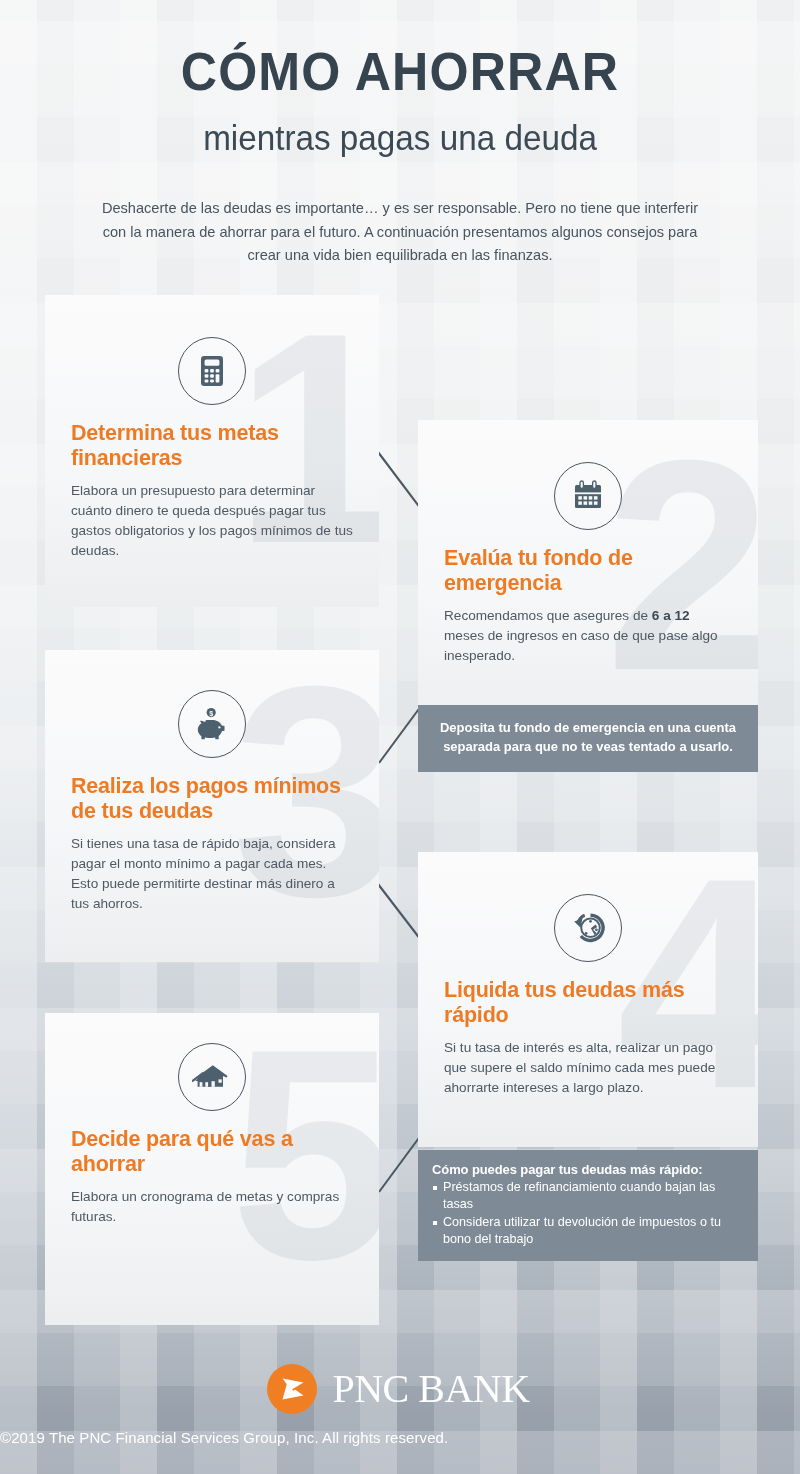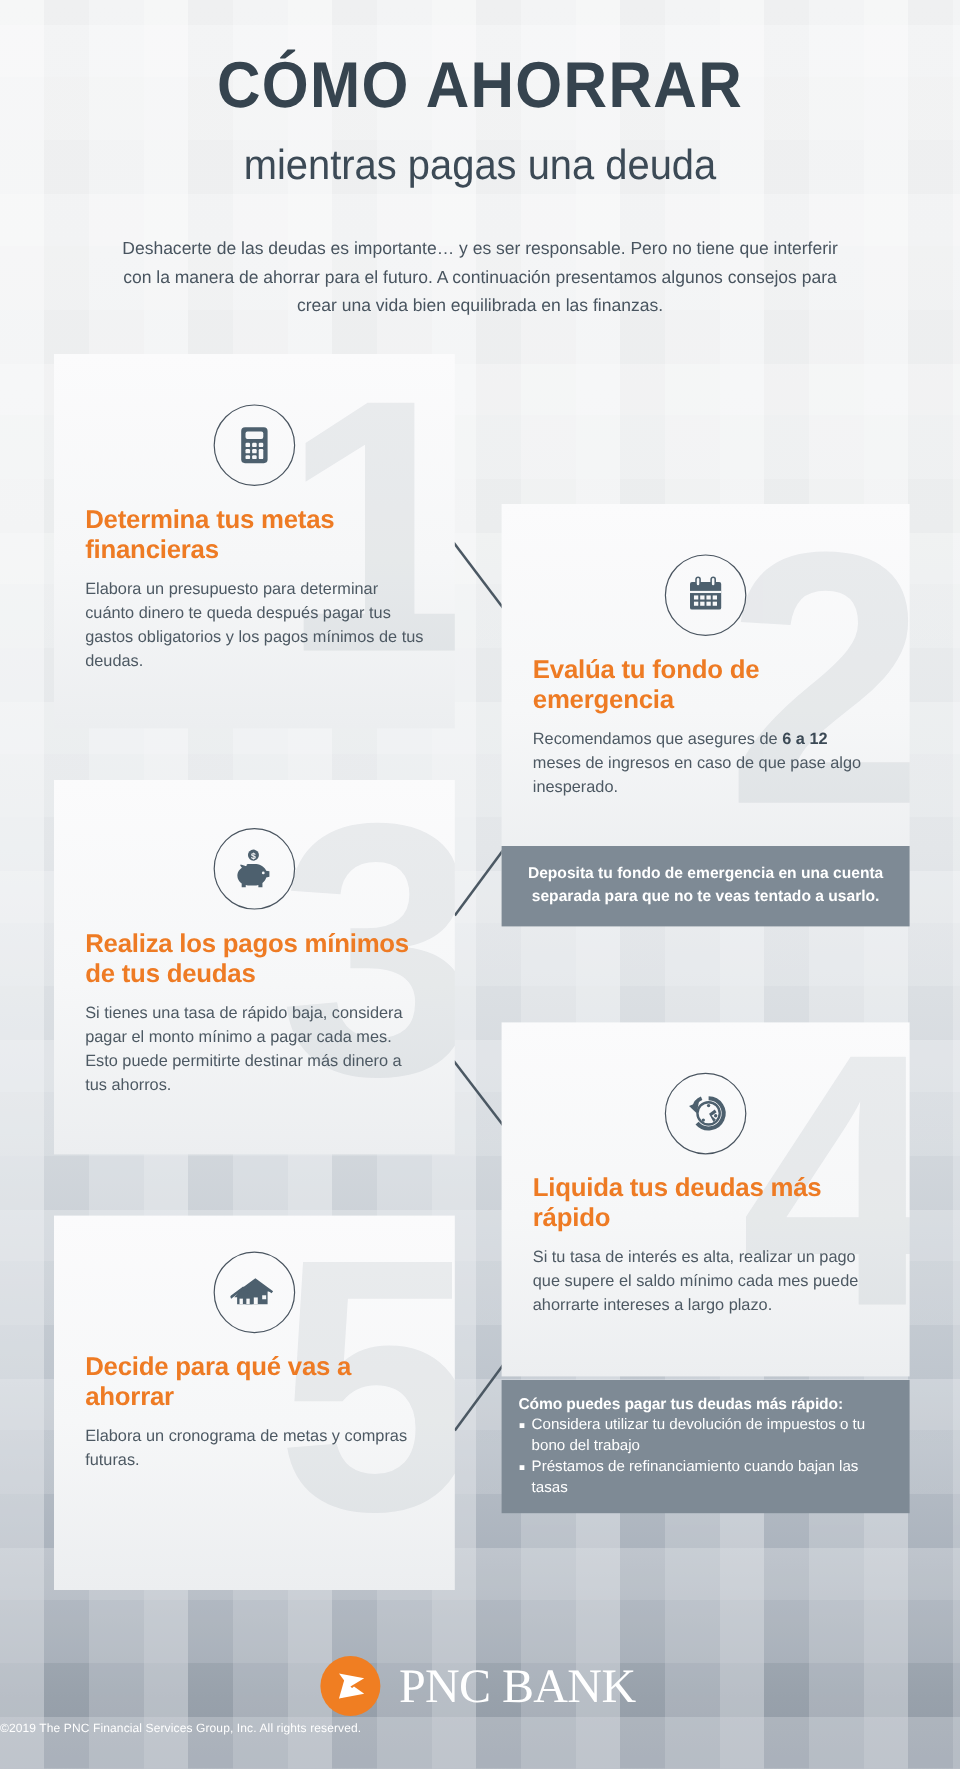--- a/index.html
+++ b/index.html
@@ -189,23 +189,23 @@
   #logo-mark { width: 52px; height: 52px; display: block; }
   #logo-text {
     color: #ffffff;
     font-size: 40px;
     font-weight: 400;
     font-family: "Liberation Serif", serif;
     letter-spacing: -.5px;
     line-height: 1;
   }
   #copyright {
-    margin-top: 4px;
+    margin-top: 14px;
     color: #ffffff;
-    font-size: 10px;
+    font-size: 15px;
     letter-spacing: .1px;
   }
 </style>
 </head>
 <body>
 
 <div id="texture"></div>
 
 <div class="stage">
 
@@ -307,22 +307,22 @@
         </svg>
       </div>
       <div class="card-title">Liquida tus deudas más rápido</div>
       <div class="card-body">Si tu tasa de interés es alta, realizar un pago que supere el saldo mínimo cada mes puede ahorrarte intereses a largo plazo.</div>
     </div>
   </div>
 
   <div class="callout callout-rich" style="top:1150px;">
     <div class="ch">Cómo puedes pagar tus deudas más rápido:</div>
     <ul>
+      <li>Préstamos de refinanciamiento cuando bajan las tasas</li>
       <li>Considera utilizar tu devolución de impuestos o tu bono del trabajo</li>
-      <li>Préstamos de refinanciamiento cuando bajan las tasas</li>
     </ul>
   </div>
 
   <div class="card left" id="card-5" style="top:1013px; height:312px;">
     <div class="watermark" style="right:-10px; top:24px;">5</div>
     <div class="card-inner" style="padding-top:30px;">
       <div class="icon-circle">
         <svg width="40" height="34" viewBox="0 0 40 34" aria-hidden="true">
           <path d="M20.8 6.6L34 16.2h-3v10.6H12.6V16.2H9.2z" fill="#4d606e"></path>
           <path d="M20.8 5.2L35.6 16l-1.3 1.8L20.8 7.9 7.4 17.8 6.1 16z" fill="#4d606e"></path>

